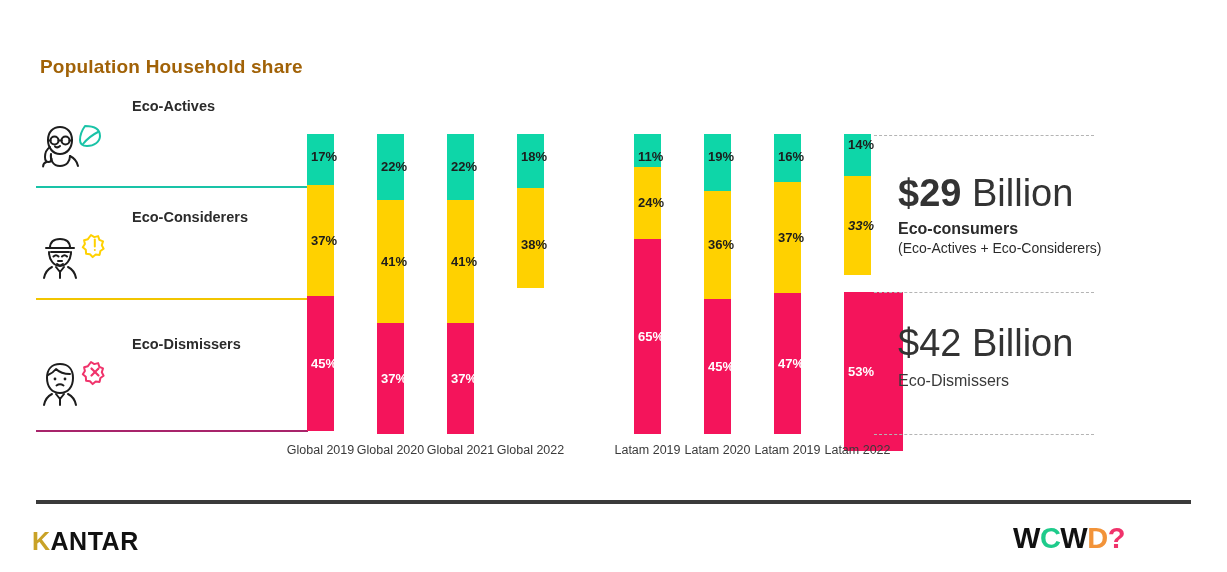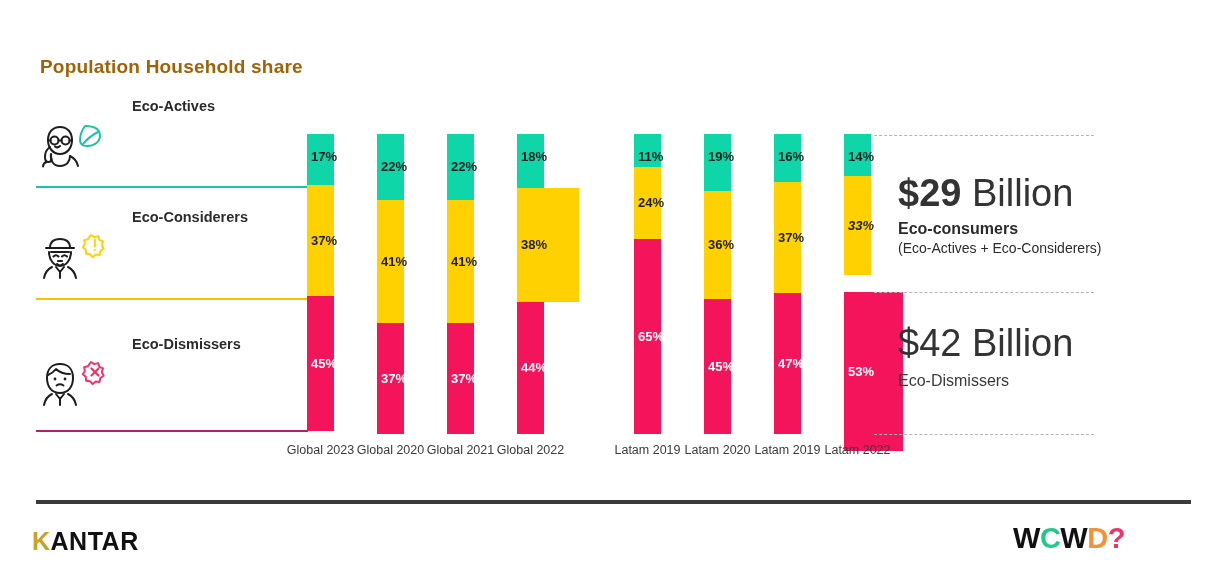--- a/index.html
+++ b/index.html
@@ -182,21 +182,21 @@
         <div class="seg active" style="top: 0px; height: 51px;">
           <span class="seg-val" style="top: 16px;">17%</span>
         </div>
         <div class="seg consider" style="top: 51px; height: 111px;">
           <span class="seg-val" style="top: 49px;">37%</span>
         </div>
         <div class="seg dismiss" style="top: 162px; height: 135px;">
           <span class="seg-val" style="top: 61px;">45%</span>
         </div>
       </div>
-      <div class="xlabel" style="left: 320.5px;">Global 2023</div>
+      <div class="xlabel" style="left: 320.5px;">Global 2019</div>
       <div class="bar" style="left: 377px; top: 134px; height: 300px;">
         <div class="seg active" style="top: 0px; height: 66px;">
           <span class="seg-val" style="top: 26px;">22%</span>
         </div>
         <div class="seg consider" style="top: 66px; height: 123px;">
           <span class="seg-val" style="top: 55px;">41%</span>
         </div>
         <div class="seg dismiss" style="top: 189px; height: 111px;">
           <span class="seg-val" style="top: 49px;">37%</span>
         </div>
@@ -211,25 +211,22 @@
         </div>
         <div class="seg dismiss" style="top: 189px; height: 111px;">
           <span class="seg-val" style="top: 49px;">37%</span>
         </div>
       </div>
       <div class="xlabel" style="left: 460.5px;">Global 2021</div>
       <div class="bar" style="left: 517px; top: 134px; height: 300px;">
         <div class="seg active" style="top: 0px; height: 54px;">
           <span class="seg-val" style="top: 16px;">18%</span>
         </div>
-        <div class="seg consider" style="top: 54px; height: 114px; padding-left: 35px;">
+        <div class="seg consider" style="top: 54px; height: 100px;">
           <span class="seg-val" style="top: 50px;">38%</span>
-        </div>
-        <div class="seg dismiss" style="top: 168px; height: 132px;">
-          <span class="seg-val" style="top: 59px;">44%</span>
         </div>
       </div>
       <div class="xlabel" style="left: 530.5px;">Global 2022</div>
       <div class="bar" style="left: 634px; top: 134px; height: 300px;">
         <div class="seg active" style="top: 0px; height: 33px;">
           <span class="seg-val" style="top: 16px;">11%</span>
         </div>
         <div class="seg consider" style="top: 33px; height: 72px;">
           <span class="seg-val" style="top: 29px;">24%</span>
         </div>
@@ -257,21 +254,21 @@
         <div class="seg consider" style="top: 48px; height: 111px;">
           <span class="seg-val" style="top: 49px;">37%</span>
         </div>
         <div class="seg dismiss" style="top: 159px; height: 141px;">
           <span class="seg-val" style="top: 64px;">47%</span>
         </div>
       </div>
       <div class="xlabel" style="left: 787.5px;">Latam 2019</div>
       <div class="bar" style="left: 844px; top: 134px; height: 300px;">
         <div class="seg active" style="top: 0px; height: 42px;">
-          <span class="seg-val" style="top: 16px;">14%</span>
+          <span class="seg-val" style="top: 4px;">14%</span>
         </div>
         <div class="seg consider" style="top: 42px; height: 99px;">
           <span class="seg-val" style="top: 43px; font-style: italic;">33%</span>
         </div>
         <div class="seg dismiss" style="top: 158px; height: 159px; padding-left: 32px;">
           <span class="seg-val" style="top: 73px;">53%</span>
         </div>
       </div>
       <div class="xlabel" style="left: 857.5px;">Latam 2022</div>
     </div>

